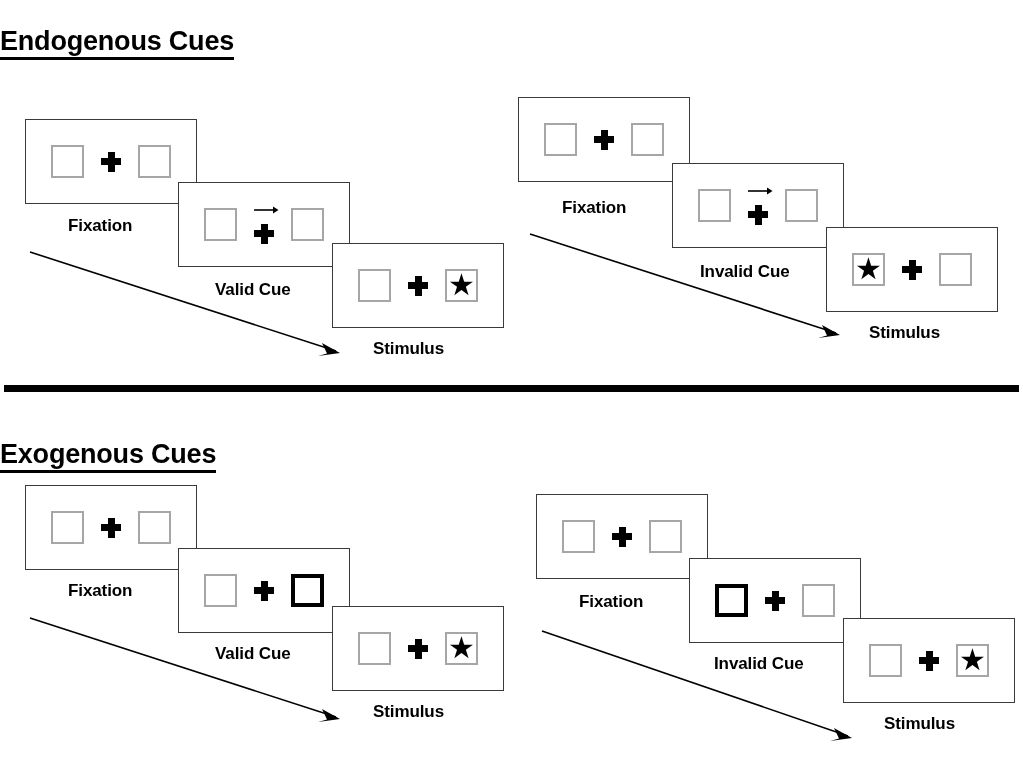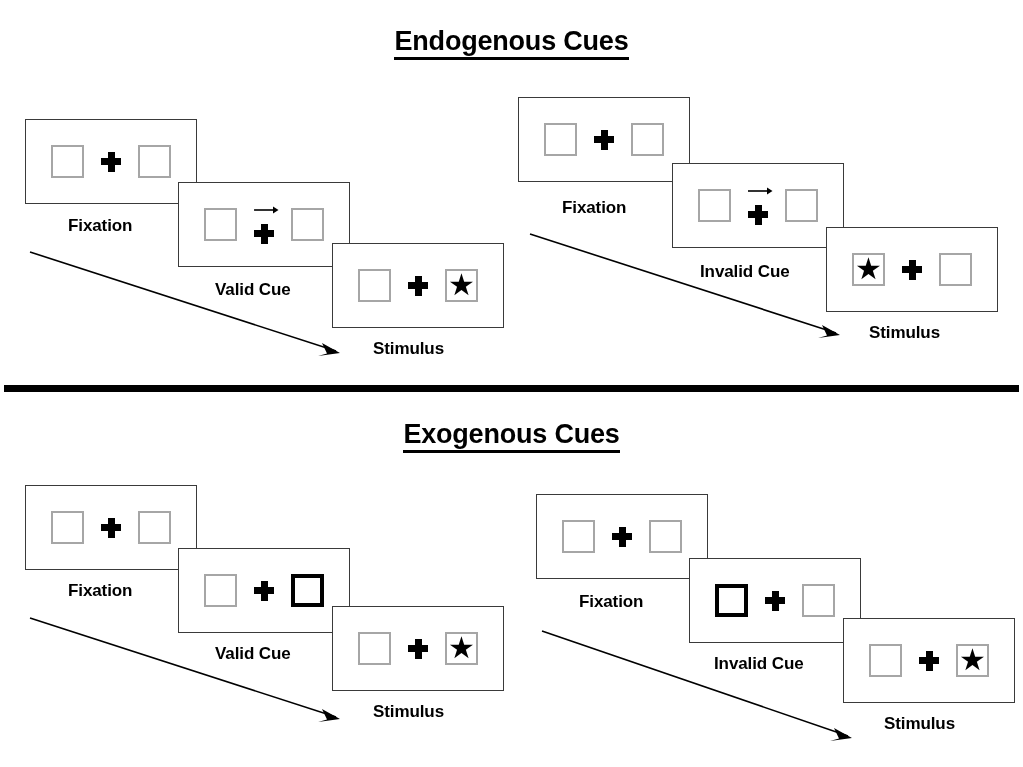--- a/index.html
+++ b/index.html
@@ -13,31 +13,31 @@
     position: relative;
     font-family: "Liberation Sans", sans-serif;
     color: #000000;
     overflow: hidden;
   }
 
   
   .section-title {
     position: absolute;
     width: 100%;
-    text-align: center;
+    text-align: left;
     font-size: 27px;
     font-weight: bold;
     letter-spacing: -0.2px;
   }
   .section-title span {
     border-bottom: 3px solid #000;
     padding-bottom: 1px;
   }
   #title-endogenous { top: 26px; left: 0; }
-  #title-exogenous  { top: 419px; left: 0; }
+  #title-exogenous  { top: 439px; left: 0; }
 
   
   .divider {
     position: absolute;
     left: 4px;
     width: 1015px;
     height: 7px;
     background: #000;
     top: 385px;
   }

